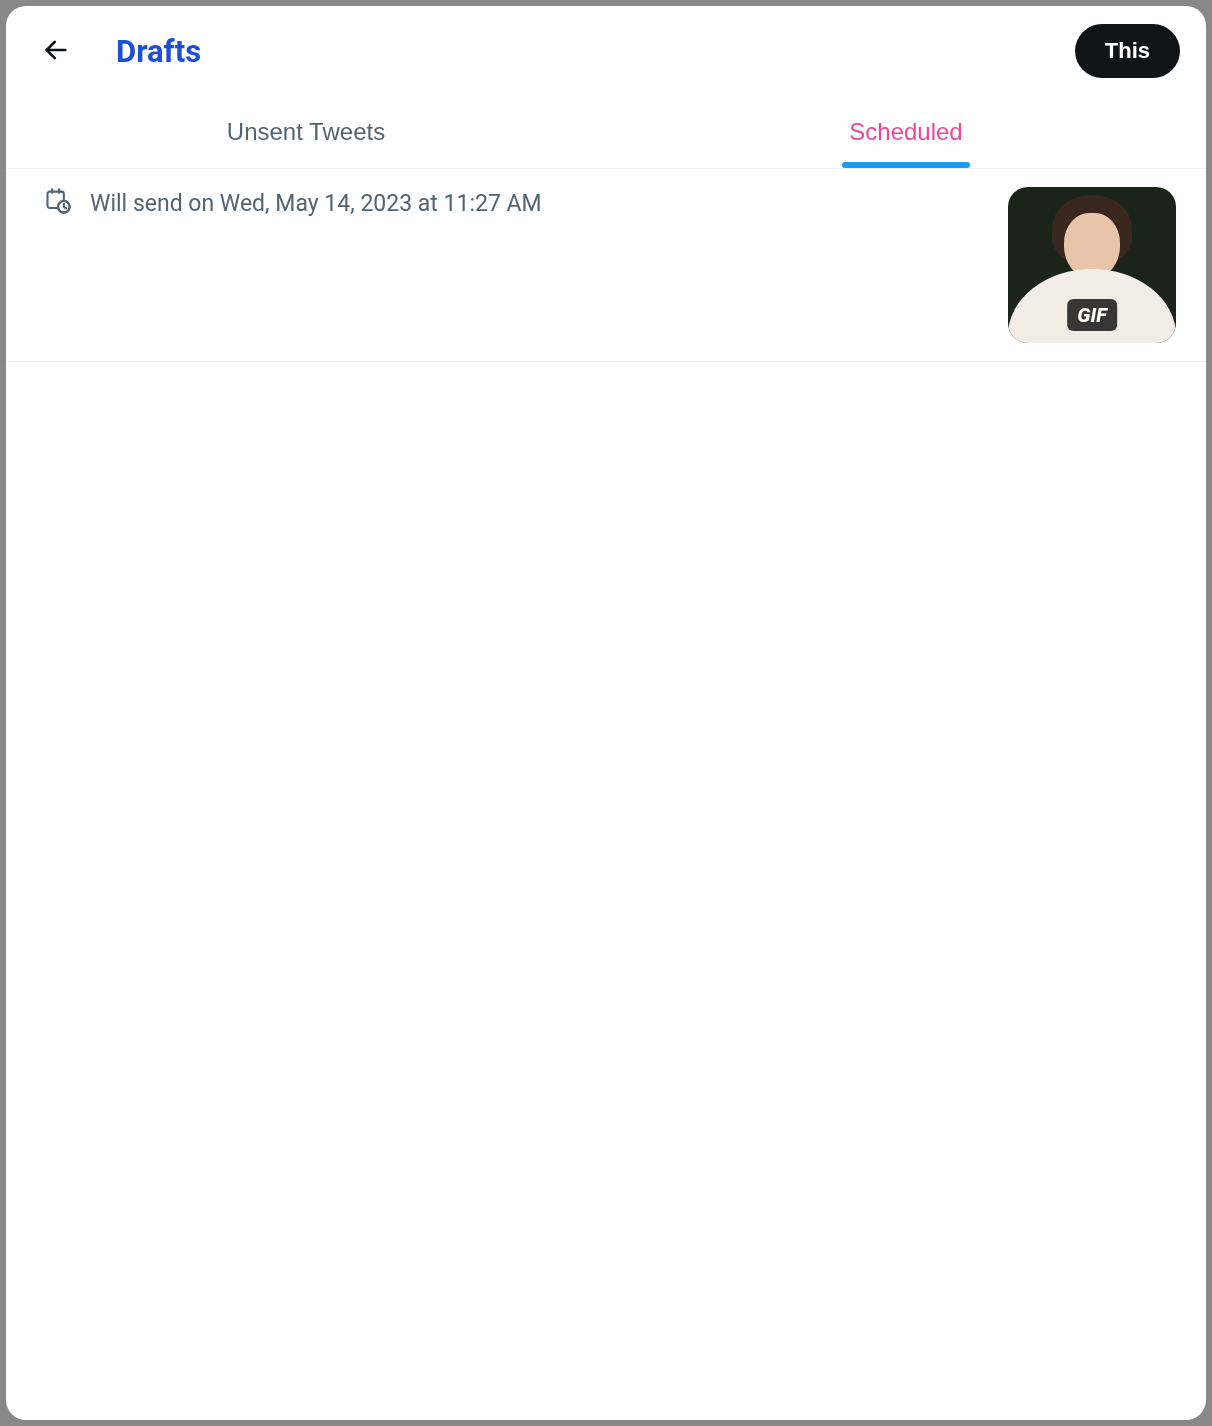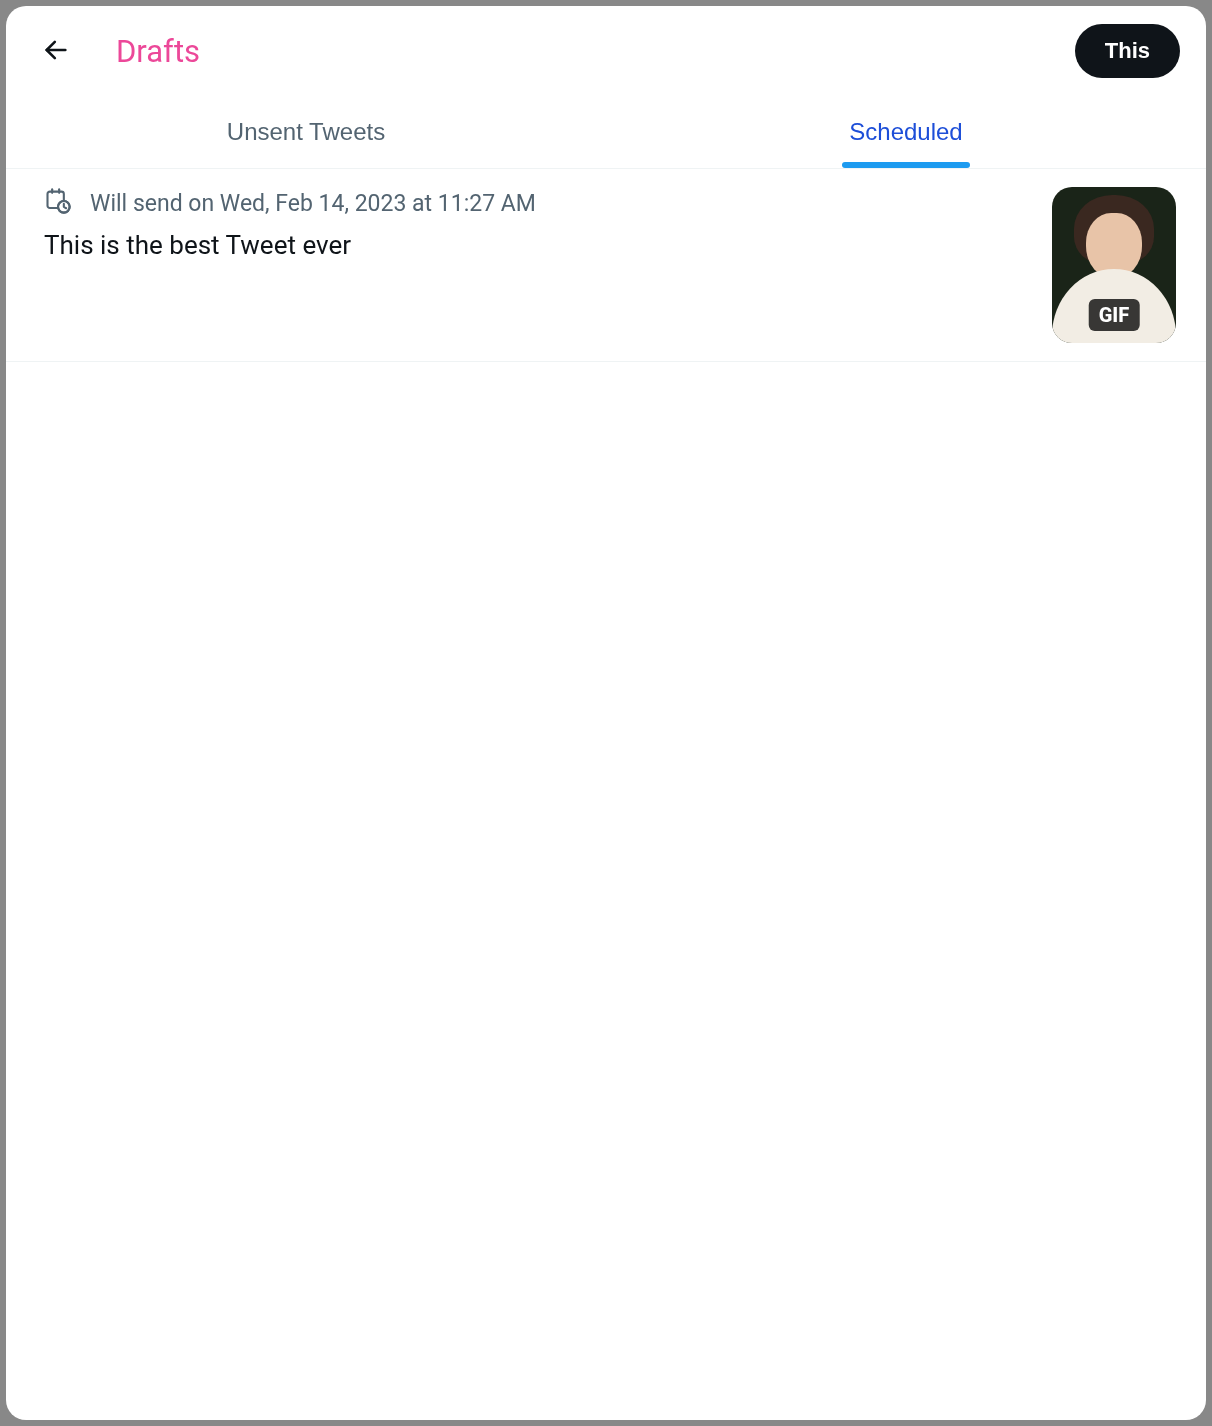--- a/index.html
+++ b/index.html
@@ -41,22 +41,22 @@
       display: flex;
       align-items: center;
       justify-content: center;
     }
     .back-btn svg {
       width: 28px;
       height: 28px;
     }
     .title {
       font-size: 31px;
-      font-weight: 400;
-      color: #ec4899;
+      font-weight: 700;
+      color: #1d4ed8;
       flex: 1;
     }
     .edit-btn {
       background: #0f1419;
       color: #fff;
       border: none;
       border-radius: 9999px;
       padding: 14px 30px;
       font-size: 22px;
       font-weight: 700;
@@ -72,21 +72,21 @@
       padding: 22px 0 22px 0;
       font-size: 24px;
       font-weight: 400;
       color: #536471;
       cursor: pointer;
       position: relative;
       background: none;
       border: none;
     }
     .tab.active {
-      color: #1d4ed8;
+      color: #ec4899;
     }
     .tab.active::after {
       content: "";
       position: absolute;
       bottom: 0;
       left: 50%;
       transform: translateX(-50%);
       width: 128px;
       height: 6px;
       background: #1d9bf0;
@@ -122,29 +122,30 @@
     .schedule-text {
       color: #536471;
       font-size: 23px;
     }
     .tweet-text {
       color: #0f1419;
       font-size: 26px;
       line-height: 1.3;
     }
     .media-thumb {
-      width: 124px;
+      width: 168px;
       height: 156px;
       border-radius: 20px;
       background: #1a2418;
       position: relative;
       overflow: hidden;
       display: flex;
       align-items: center;
       justify-content: center;
+      font-style: italic;
     }
     .media-face {
       position: absolute;
       top: 8px;
       left: 50%;
       transform: translateX(-50%);
       width: 100px;
       height: 110px;
     }
     .media-hair {
@@ -216,23 +217,22 @@
           <span class="schedule-icon">
             <svg viewBox="0 0 24 24" fill="none" stroke="#536471" stroke-width="1.8" stroke-linecap="round" stroke-linejoin="round">
               <rect x="3" y="4" width="14" height="14" rx="2"></rect>
               <line x1="7" y1="2" x2="7" y2="5"></line>
               <line x1="13" y1="2" x2="13" y2="5"></line>
               <circle cx="17" cy="17" r="5" fill="#fff"></circle>
               <circle cx="17" cy="17" r="5"></circle>
               <polyline points="17 14.5 17 17 19 18.2"></polyline>
             </svg>
           </span>
-          <span class="schedule-text">Will send on Wed, Feb 14, 2023 at 11:27 AM</span>
+          <span class="schedule-text">Will send on Wed, May 14, 2023 at 11:27 AM</span>
         </div>
-        <div class="tweet-text">This is the best Tweet ever</div>
       </div>
       <div class="media-thumb">
         <div class="media-face">
           <div class="media-hair"></div>
           <div class="media-skin"></div>
         </div>
         <div class="media-body"></div>
         <span class="gif-badge">GIF</span>
       </div>
     </div>

